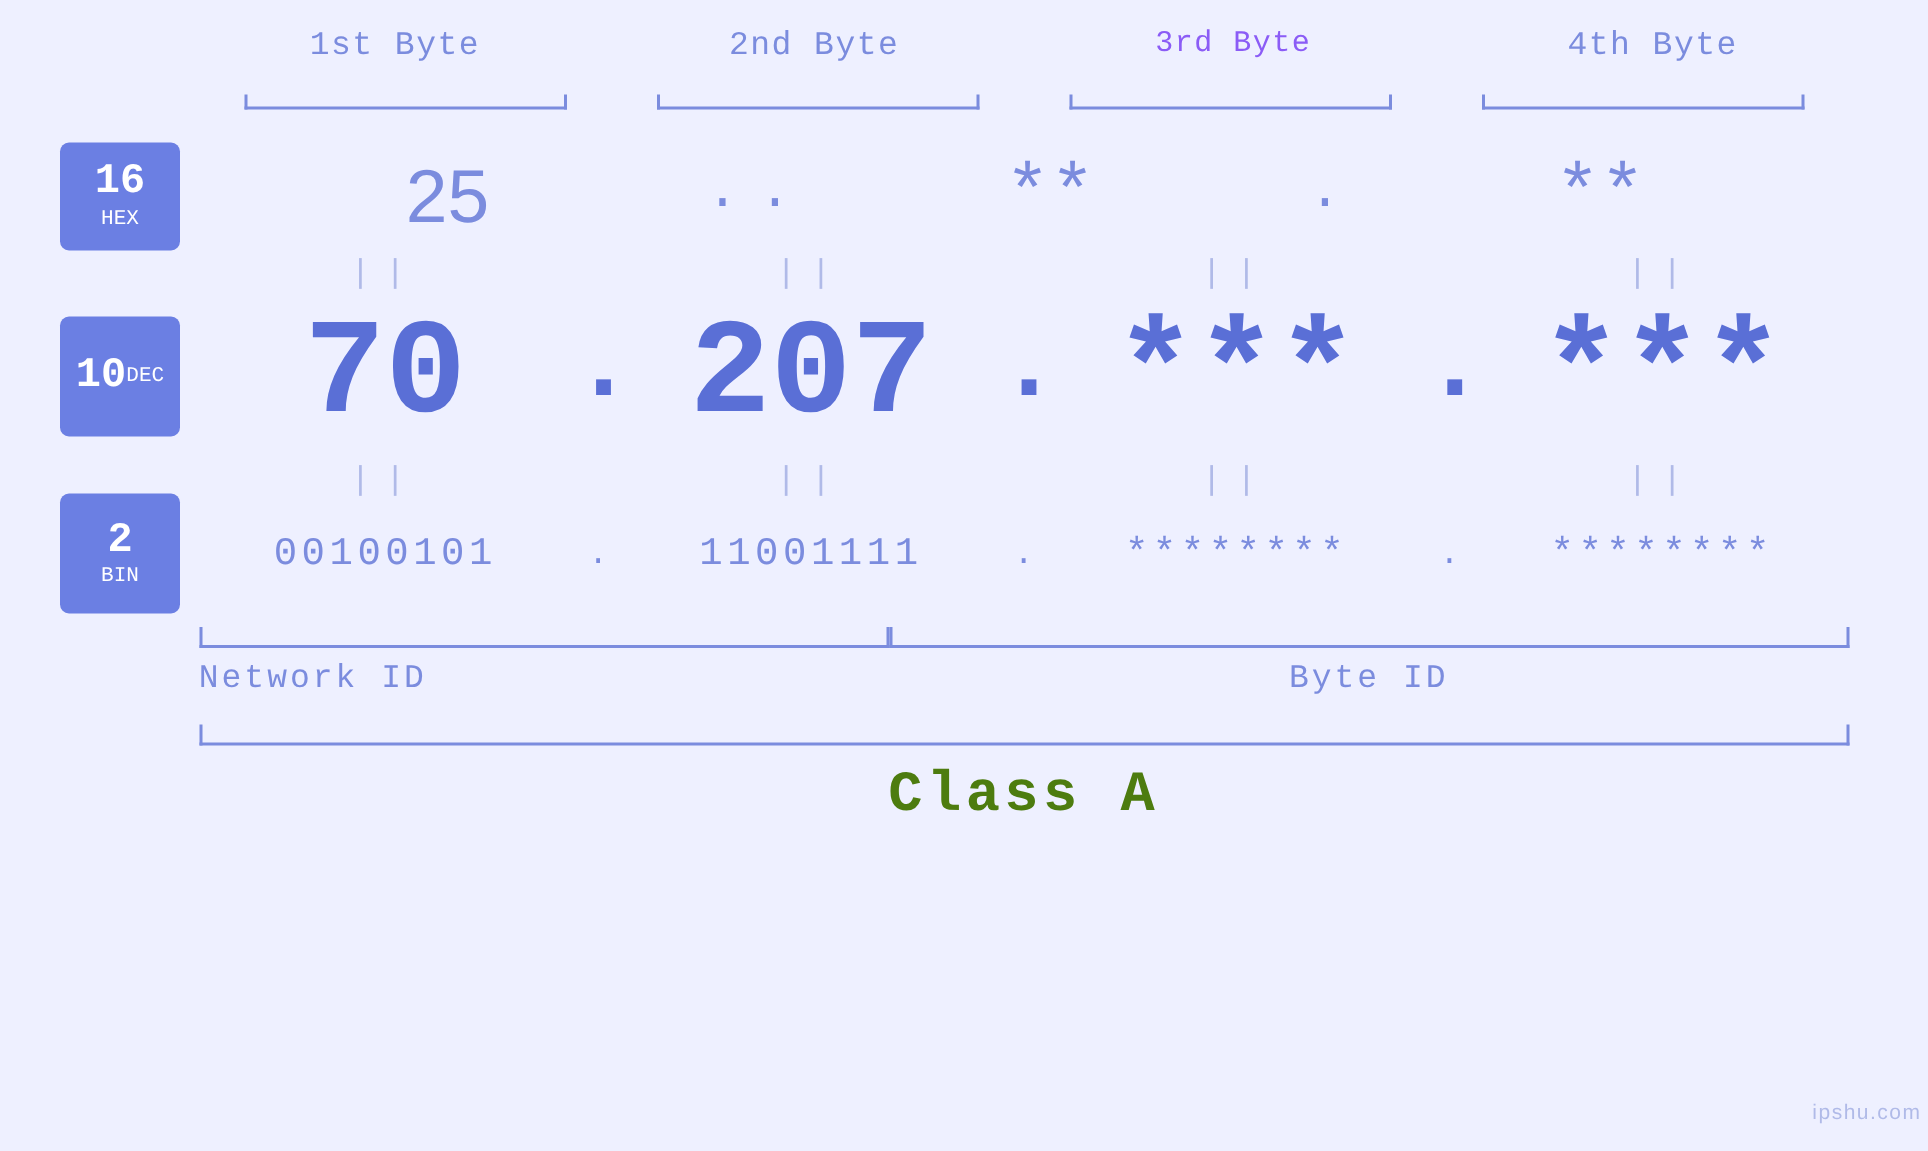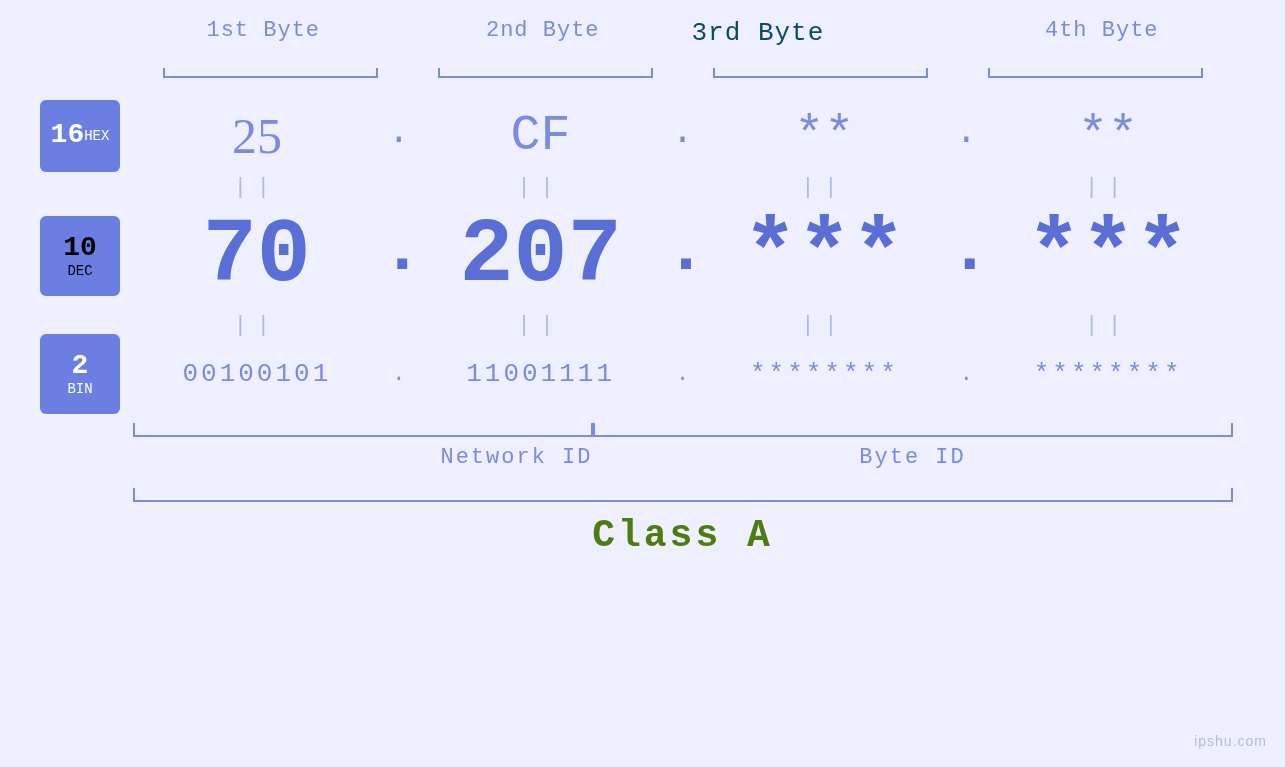--- a/index.html
+++ b/index.html
@@ -36,21 +36,21 @@
   </style>
 </head>
 <body>
 
 <div class="layout-wrapper">
   <div class="content-area">
 
     <div style="display:flex; width:1100px; margin-left:80px; margin-bottom:20px;gap:18px;">
       <div style="flex:1; text-align:center; color:#7b8cde; font-size:22px; font-family:'Courier New',monospace; letter-spacing:1px;">1st Byte</div>
       <div style="flex:1; text-align:center; color:#7b8cde; font-size:22px; font-family:'Courier New',monospace; letter-spacing:1px;">2nd Byte</div>
-      <div style="flex:1; text-align:left; color:#0c4a6e; font-size:26px; font-family:'Courier New',monospace; letter-spacing:1px;">3rd Byte</div>
+      <div style="flex:1; text-align:center; color:#8b5cf6; font-size:20px; font-family:'Courier New',monospace; letter-spacing:1px;">3rd Byte</div>
       <div style="flex:1; text-align:center; color:#7b8cde; font-size:22px; font-family:Liberation Mono, monospace; letter-spacing:1px;">4th Byte</div>
     </div>
 
     <div style="display:flex; width:1100px; margin-left:80px; margin-bottom:14px;">
       <div style="flex:1; position:relative; height:16px;">
         <div style="position:absolute; top:8px; left:30px; right:30px; height:2px; background:#7b8cde;"></div>
         <div style="position:absolute; top:0; left:30px; width:2px; height:10px; background:#7b8cde;"></div>
         <div style="position:absolute; top:0; right:30px; width:2px; height:10px; background:#7b8cde;"></div>
       </div>
       <div style="flex:1; position:relative; height:16px;">
@@ -64,47 +64,46 @@
         <div style="position:absolute; top:0; right:30px; width:2px; height:10px; background:#7b8cde;"></div>
       </div>
       <div style="flex:1; position:relative; height:16px;">
         <div style="position:absolute; top:8px; left:30px; right:30px; height:2px; background:#7b8cde;"></div>
         <div style="position:absolute; top:0; left:30px; width:2px; height:10px; background:#7b8cde;"></div>
         <div style="position:absolute; top:0; right:30px; width:2px; height:10px; background:#7b8cde;"></div>
       </div>
     </div>
 
     <div style="position:relative; width:1285px; display:flex; align-items:center; justify-content:center; height:75px;">
-      <div style="position:absolute; left:40px; width:80px; height:72px; background:#6b7fe3; border-radius:6px; display:flex; flex-direction:row; align-items:center; justify-content:center; color:white;">
+      <div style="position:absolute; left:40px; width:80px; height:72px; background:#6b7fe3; border-radius:6px; display:flex; flex-direction:column; align-items:center; justify-content:center; color:white;">
         <div style="font-size:28px; font-weight:bold; font-family:'Courier New',monospace; line-height:1.1;">16</div>
         <div style="font-size:14px; font-family:'Courier New',monospace;">HEX</div>
       </div>
       <div style="width:1100px; margin-left:80px; display:flex; align-items:center;">
-        <div style="flex:1; text-align:center; color:#7b8cde; font-size:50px; font-family:Liberation Serif, serif; font-weight:300;">25</div>
+        <div style="flex:1; text-align:center; color:#7b8cde; font-size:50px; font-family:Liberation Sans, sans-serif; font-weight:300;">25</div>
         <div style="width:35px; text-align:center; color:#7b8cde; font-size:36px; font-family:'Courier New',monospace; padding-bottom:6px;">.</div>
-        <div style="flex:1; text-align:center; color:#7b8cde; font-size:50px; font-family:'Courier New',monospace; font-weight:300;">CF</div>
         <div style="width:35px; text-align:center; color:#7b8cde; font-size:36px; font-family:'Courier New',monospace; padding-bottom:6px;">.</div>
         <div style="flex:1; text-align:center; color:#7b8cde; font-size:50px; font-family:'Courier New',monospace; font-weight:300;">**</div>
         <div style="width:35px; text-align:center; color:#7b8cde; font-size:36px; font-family:'Courier New',monospace; padding-bottom:6px;">.</div>
         <div style="flex:1; text-align:center; color:#7b8cde; font-size:50px; font-family:'Courier New',monospace; font-weight:300;">**</div>
       </div>
     </div>
 
     <div style="display:flex; width:1100px; margin-left:80px; height:28px; align-items:center;">
       <div style="flex:1; text-align:center; color:#b0bae8; font-size:22px; font-family:'Courier New',monospace; letter-spacing:10px;">||</div>
       <div style="width:35px; flex-shrink:0;"></div>
       <div style="flex:1; text-align:center; color:#b0bae8; font-size:22px; font-family:'Courier New',monospace; letter-spacing:10px;">||</div>
       <div style="width:35px; flex-shrink:0;"></div>
       <div style="flex:1; text-align:center; color:#b0bae8; font-size:22px; font-family:'Courier New',monospace; letter-spacing:10px;">||</div>
       <div style="width:35px; flex-shrink:0;"></div>
       <div style="flex:1; text-align:center; color:#b0bae8; font-size:22px; font-family:'Courier New',monospace; letter-spacing:10px;">||</div>
     </div>
 
     <div style="position:relative; width:1285px; display:flex; align-items:center; justify-content:center; height:110px;">
-      <div style="position:absolute; left:40px; width:80px; height:80px; background:#6b7fe3; border-radius:6px; display:flex; flex-direction:column; align-items:center; justify-content:center; color:#000000;">
+      <div style="position:absolute; left:40px; width:80px; height:80px; background:#6b7fe3; border-radius:6px; display:flex; flex-direction:row; align-items:center; justify-content:center; color:#ffffff;">
         <div style="font-size:28px; font-weight:bold; font-family:'Courier New',monospace; line-height:1.1;">10</div>
         <div style="font-size:14px; font-family:'Courier New',monospace;">DEC</div>
       </div>
       <div style="width:1100px; margin-left:80px; display:flex; align-items:center;">
         <div style="flex:1; text-align:center; color:#5a6fd6; font-size:90px; font-family:'Courier New',monospace; font-weight:700;">70</div>
         <div style="width:35px; text-align:center; color:#5a6fd6; font-size:70px; font-family:'Courier New',monospace; font-weight:700; padding-bottom:12px;">.</div>
         <div style="flex:1; text-align:center; color:#5a6fd6; font-size:90px; font-family:'Courier New',monospace; font-weight:700;">207</div>
         <div style="width:35px; text-align:center; color:#5a6fd6; font-size:70px; font-family:'Courier New',monospace; font-weight:700; padding-bottom:12px;">.</div>
         <div style="flex:1; text-align:center; color:#5a6fd6; font-size:90px; font-family:'Courier New',monospace; font-weight:700;">***</div>
         <div style="width:35px; text-align:center; color:#5a6fd6; font-size:70px; font-family:'Courier New',monospace; font-weight:700; padding-bottom:12px;">.</div>
@@ -147,28 +146,28 @@
       </div>
 
       <div style="position:absolute; left:460px; right:0; height:20px;">
         <div style="position:absolute; bottom:0; left:0; right:0; height:2px; background:#7b8cde;"></div>
         <div style="position:absolute; bottom:0; left:0; width:2px; height:14px; background:#7b8cde;"></div>
         <div style="position:absolute; bottom:0; right:0; width:2px; height:14px; background:#7b8cde;"></div>
       </div>
     </div>
 
     <div style="display:flex; width:1100px; margin-left:80px; margin-top:8px;">
-      <div style="width:460px; text-align:right; color:#7b8cde; font-size:22px; font-family:'Courier New',monospace; letter-spacing:2px;">Network ID</div>
+      <div style="width:460px; text-align:left; color:#7b8cde; font-size:22px; font-family:'Courier New',monospace; letter-spacing:2px;">Network ID</div>
       <div style="flex:1; text-align:center; color:#7b8cde; font-size:22px; font-family:'Courier New',monospace; letter-spacing:2px;">Byte ID</div>
     </div>
 
     <div style="position:relative; width:1100px; margin-left:80px; height:18px; margin-top:14px;">
       <div style="position:absolute; bottom:0; left:0; right:0; height:2px; background:#7b8cde;"></div>
       <div style="position:absolute; bottom:0; left:0; width:2px; height:14px; background:#7b8cde;"></div>
       <div style="position:absolute; bottom:0; right:0; width:2px; height:14px; background:#7b8cde;"></div>
     </div>
 
     <div style="width:1100px; margin-left:80px; text-align:center; color:#4d7c0f; font-size:38px; font-weight:700; font-family:'Courier New',monospace; margin-top:12px; letter-spacing:3px;">Class A</div>
 
   </div>
 
-  <div style="position:absolute; bottom:18px; right:18px; color:#b0bae8; font-size:14px; font-family:Arial,sans-serif; letter-spacing:1px;">ipshu.com</div>
+  <div style="position:absolute; bottom:18px; right:4px; color:#b0bae8; font-size:14px; font-family:Arial,sans-serif; letter-spacing:1px;">ipshu.com</div>
 </div>
 
 </body></html>

